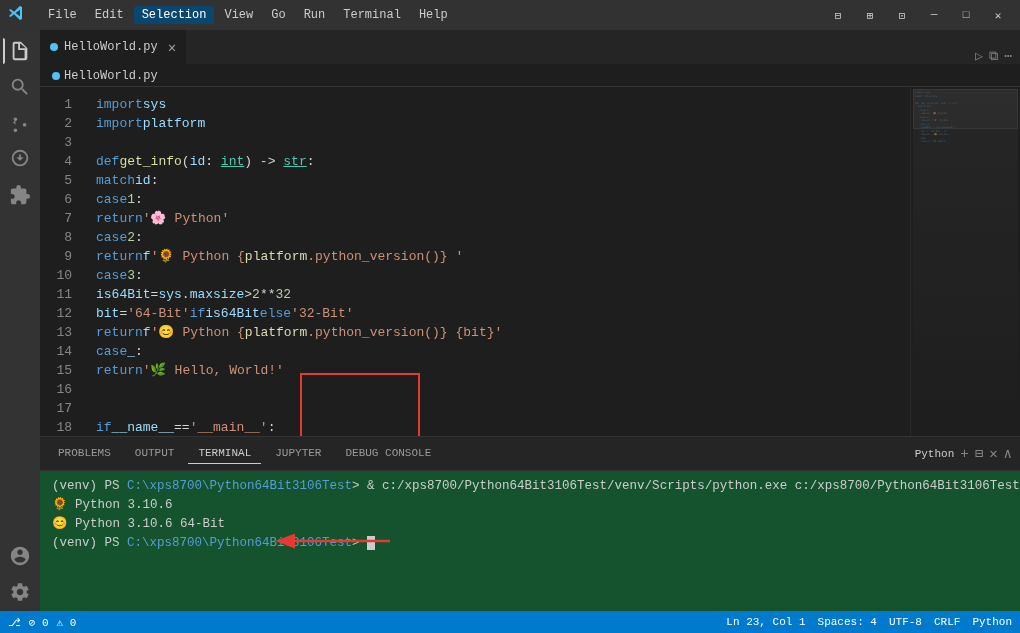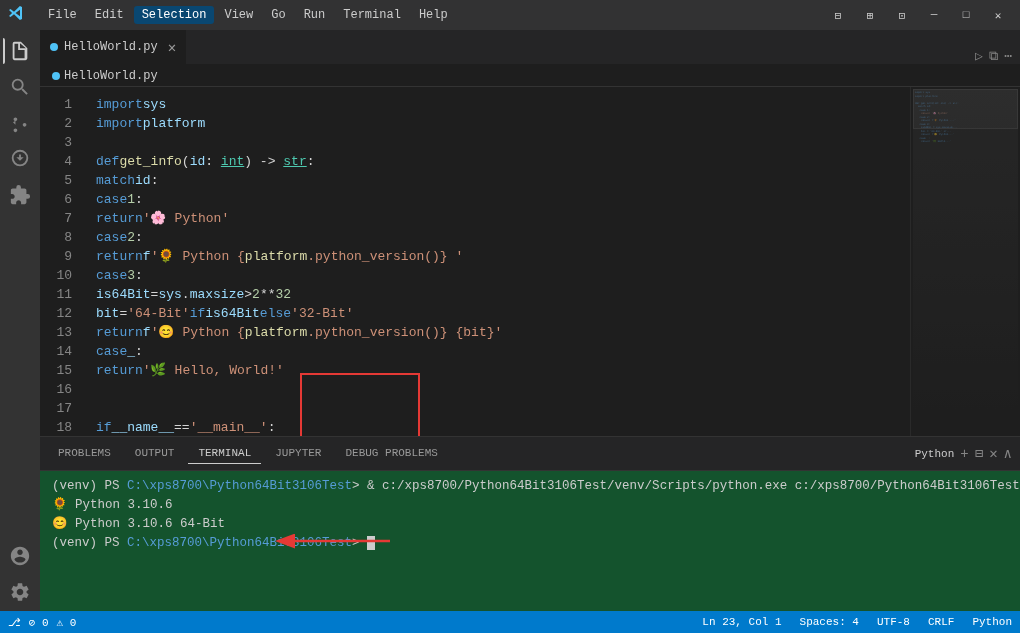--- a/index.html
+++ b/index.html
@@ -309,21 +309,21 @@
       align-items: center;
       padding: 0 8px;
       font-size: 11px;
       color: white;
       flex-shrink: 0;
       gap: 8px;
     }
     #status-bar-right {
       margin-left: auto;
       display: flex;
-      gap: 18px;
+      gap: 12px;
       align-items: flex-end;
     }
 
     
     .red-arrow {
       position: absolute;
       pointer-events: none;
       z-index: 20;
     }
   </style>
@@ -497,21 +497,21 @@
         </defs>
       </svg>
     </div>
 
     <div id="terminal-panel">
       <div id="terminal-tabs">
         <div class="term-tab">PROBLEMS</div>
         <div class="term-tab">OUTPUT</div>
         <div class="term-tab active">TERMINAL</div>
         <div class="term-tab">JUPYTER</div>
-        <div class="term-tab">DEBUG PROBLEMS</div>
+        <div class="term-tab">DEBUG CONSOLE</div>
         <div id="terminal-tab-right">
           <span style="font-size:11px;color:#cccccc;">Python</span>
           <span class="term-tab-icon">+</span>
           <span class="term-tab-icon">⊟</span>
           <span class="term-tab-icon">✕</span>
           <span class="term-tab-icon">∧</span>
         </div>
       </div>
       <div id="terminal-content">
         <span class="term-line"><span class="term-prompt">(venv) PS </span><span class="term-path">C:\xps8700\Python64Bit3106Test</span><span class="term-prompt">&gt; </span><span class="term-cmd">&amp; c:/xps8700/Python64Bit3106Test/venv/Scripts/python.exe c:/xps8700/Python64Bit3106Test/HelloWorld.py</span></span>

